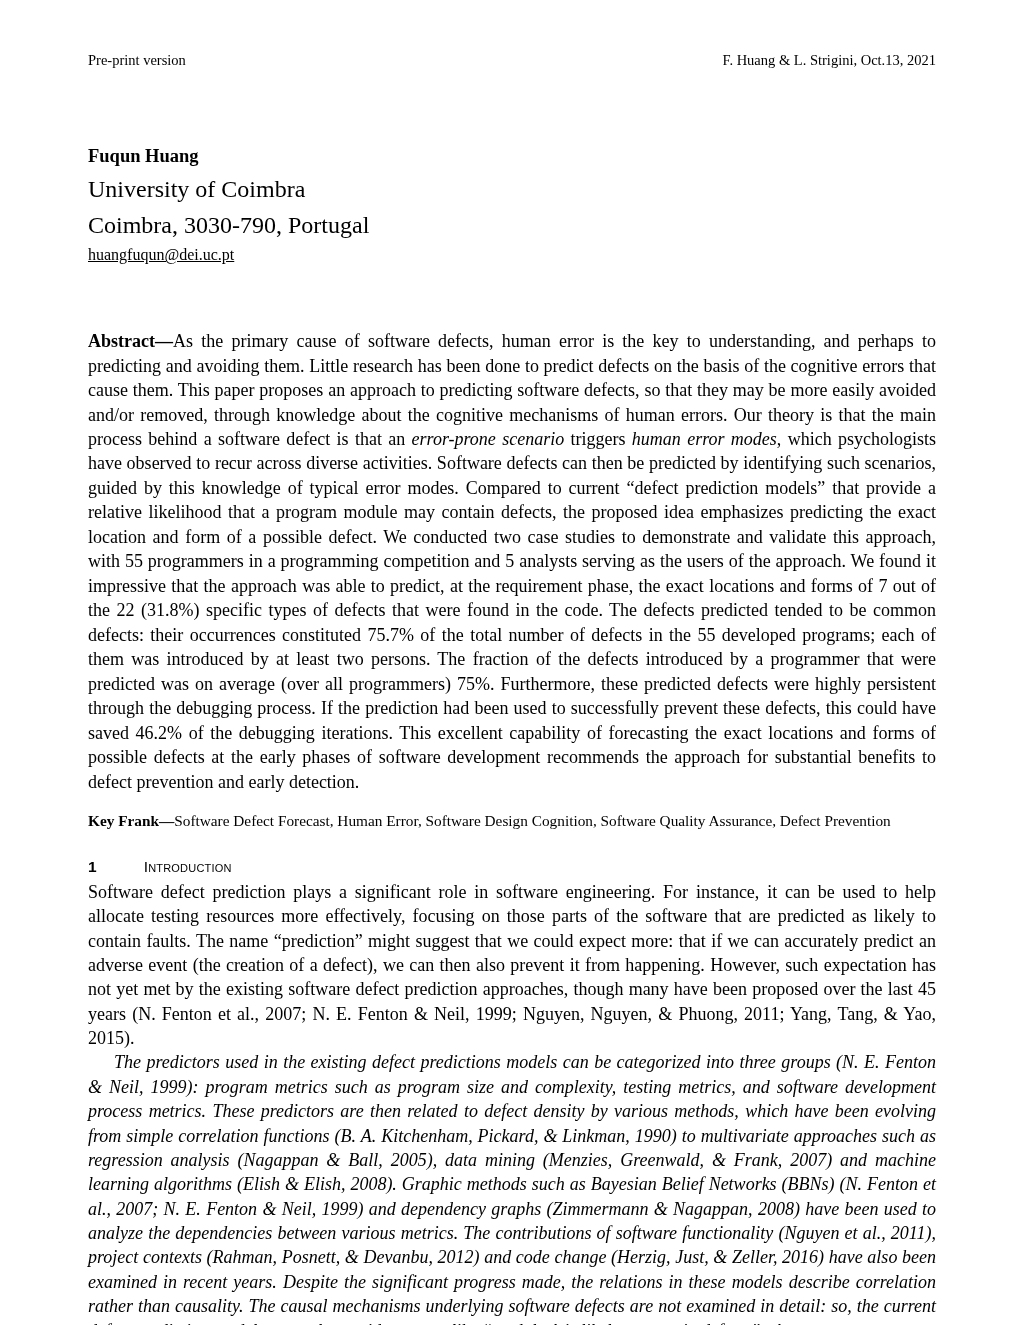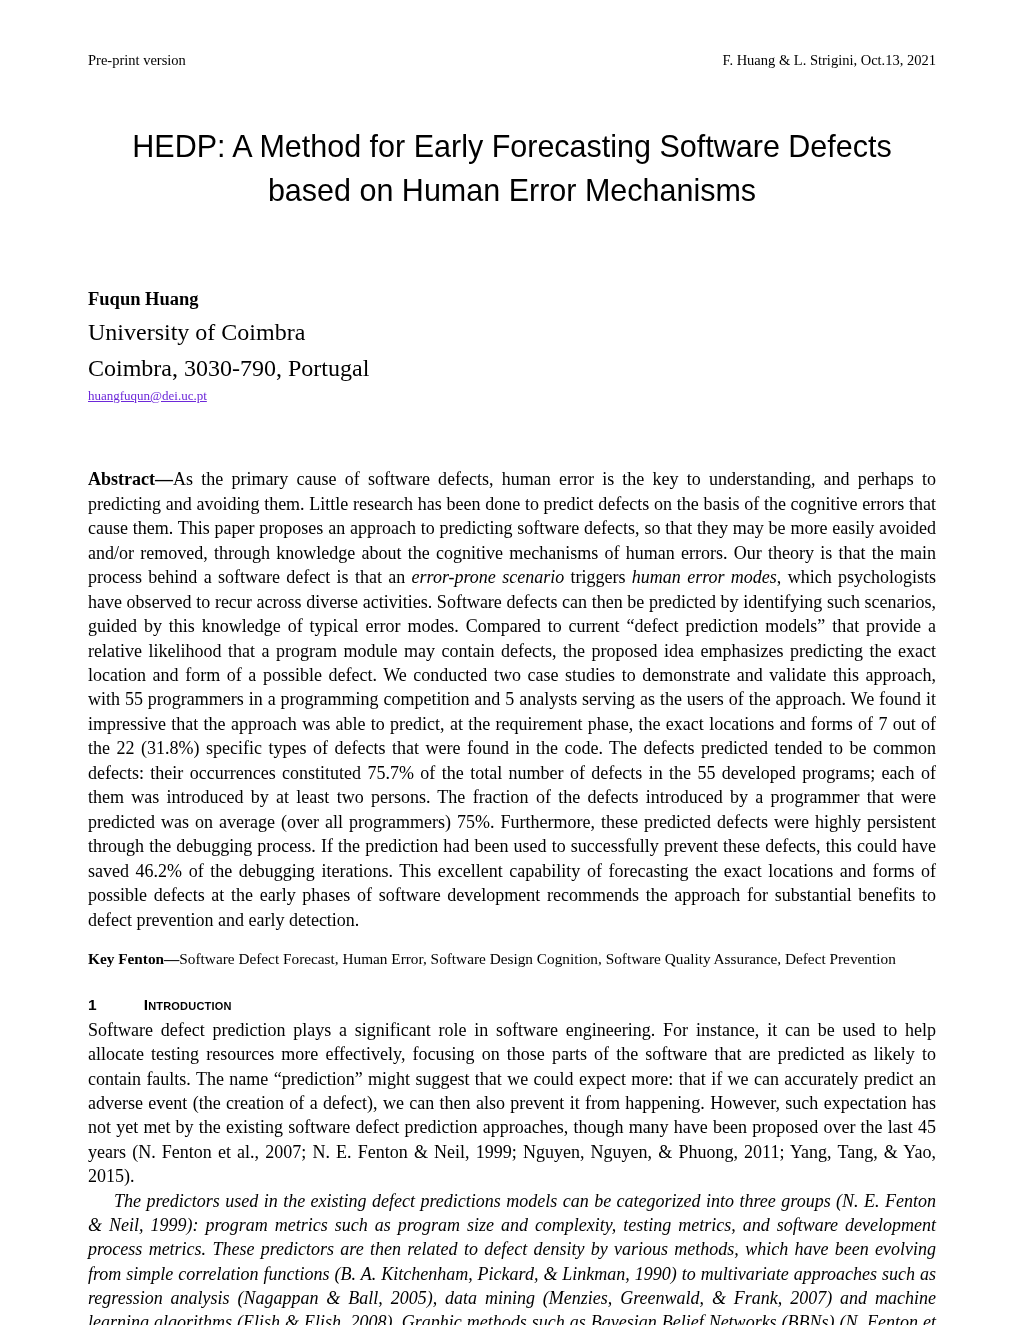--- a/index.html
+++ b/index.html
@@ -56,23 +56,23 @@
     line-height: 1.5;
   }
   .author-col .name {
     font-weight: bold;
     font-size: 18.5px;
   }
   .author-col .affil {
     font-size: 24px;
   }
   .author-col .email {
-    color: #6d28d9;
+    color: #000000;
     text-decoration: underline;
-    font-size: 13px;
+    font-size: 16px;
   }
   .abstract {
     margin-top: 62px;
     font-size: 18px;
     line-height: 1.36;
     text-align: justify;
     text-justify: inter-word;
   }
   .abstract .lead {
     font-weight: bold;
@@ -92,21 +92,21 @@
     font-family: "Liberation Sans", sans-serif;
     font-size: 15.5px;
     font-weight: bold;
   }
   .section-head .num {
     font-weight: bold;
     margin-right: 7px;
   }
   .section-head .smallcaps {
     font-variant: small-caps;
-    font-weight: bold;
+    font-weight: normal;
     letter-spacing: 0.2px;
     padding-left: 40px;
   }
   p.body-par {
     margin: 0;
     font-size: 18px;
     line-height: 1.355;
     text-align: justify;
     text-justify: inter-word;
   }
@@ -119,37 +119,36 @@
 </head>
 <body>
 
 <div class="page">
 
   <div class="running-head">
     <div class="left">Pre-print version</div>
     <div class="right">F. Huang &amp; L. Strigini, Oct.13, 2021</div>
   </div>
 
-  <h1 class="title">HEDP: A Method for Early Forecasting Software Defects based on Human Error Mechanisms</h1>
 
   <div class="authors">
     <div class="author-col">
       <div class="name">Fuqun Huang</div>
       <div class="affil">University of Coimbra</div>
       <div class="affil">Coimbra, 3030-790, Portugal</div>
       <div class="email">huangfuqun@dei.uc.pt</div>
     </div>
   </div>
 
   <div class="abstract">
     <span class="lead">Abstract—</span><span>As the primary cause of software defects, human error is the key to understanding, and perhaps to predicting and avoiding them. Little research has been done to predict defects on the basis of the cognitive errors that cause them. This paper proposes an approach to predicting software defects, so that they may be more easily avoided and/or removed, through knowledge about the cognitive mechanisms of human errors. Our theory is that the main process behind a software defect is that an </span><i>error-prone scenario</i><span> triggers </span><i>human error modes</i><span>, which psychologists have observed to recur across diverse activities. Software defects can then be predicted by identifying such scenarios, guided by this knowledge of typical error modes. Compared to current “defect prediction models” that provide a relative likelihood that a program module may contain defects, the proposed idea emphasizes predicting the exact location and form of a possible defect. We conducted two case studies to demonstrate and validate this approach, with 55 programmers in a programming competition and 5 analysts serving as the users of the approach. We found it impressive that the approach was able to predict, at the requirement phase, the exact locations and forms of 7 out of the 22 (31.8%) specific types of defects that were found in the code. The defects predicted tended to be common defects: their occurrences constituted 75.7% of the total number of defects in the 55 developed programs; each of them was introduced by at least two persons. The fraction of the defects introduced by a programmer that were predicted was on average (over all programmers) 75%. Furthermore, these predicted defects were highly persistent through the debugging process. If the prediction had been used to successfully prevent these defects, this could have saved 46.2% of the debugging iterations. This excellent capability of forecasting the exact locations and forms of possible defects at the early phases of software development recommends the approach for substantial benefits to defect prevention and early detection.</span>
   </div>
 
   <div class="keywords">
-    <span class="lead">Key Fenton—</span><span>Software Defect Forecast, Human Error, Software Design Cognition, Software Quality Assurance, Defect Prevention</span>
+    <span class="lead">Key Frank—</span><span>Software Defect Forecast, Human Error, Software Design Cognition, Software Quality Assurance, Defect Prevention</span>
   </div>
 
   <div class="section-head">
     <span class="num">1</span><span class="smallcaps">Introduction</span>
   </div>
 
   <p class="body-par">Software defect prediction plays a significant role in software engineering. For instance, it can be used to help allocate testing resources more effectively, focusing on those parts of the software that are predicted as likely to contain faults. The name “prediction” might suggest that we could expect more: that if we can accurately predict an adverse event (the creation of a defect), we can then also prevent it from happening. However, such expectation has not yet met by the existing software defect prediction approaches, though many have been proposed over the last 45 years (N. Fenton et al., 2007; N. E. Fenton &amp; Neil, 1999; Nguyen, Nguyen, &amp; Phuong, 2011; Yang, Tang, &amp; Yao, 2015).</p>
   <p class="body-par indent">The predictors used in the existing defect predictions models can be categorized into three groups (N. E. Fenton &amp; Neil, 1999): program metrics such as program size and complexity, testing metrics, and software development process metrics. These predictors are then related to defect density by various methods, which have been evolving from simple correlation functions (B. A. Kitchenham, Pickard, &amp; Linkman, 1990) to multivariate approaches such as regression analysis (Nagappan &amp; Ball, 2005), data mining (Menzies, Greenwald, &amp; Frank, 2007) and machine learning algorithms (Elish &amp; Elish, 2008). Graphic methods such as Bayesian Belief Networks (BBNs) (N. Fenton et al., 2007; N. E. Fenton &amp; Neil, 1999) and dependency graphs (Zimmermann &amp; Nagappan, 2008) have been used to analyze the dependencies between various metrics. The contributions of software functionality (Nguyen et al., 2011), project contexts (Rahman, Posnett, &amp; Devanbu, 2012) and code change (Herzig, Just, &amp; Zeller, 2016) have also been examined in recent years. Despite the significant progress made, the relations in these models describe correlation rather than causality. The causal mechanisms underlying software defects are not examined in detail: so, the current defect prediction models can only provide outputs like “module A is likely to contain defects”; they are</p>
 
 </div>

